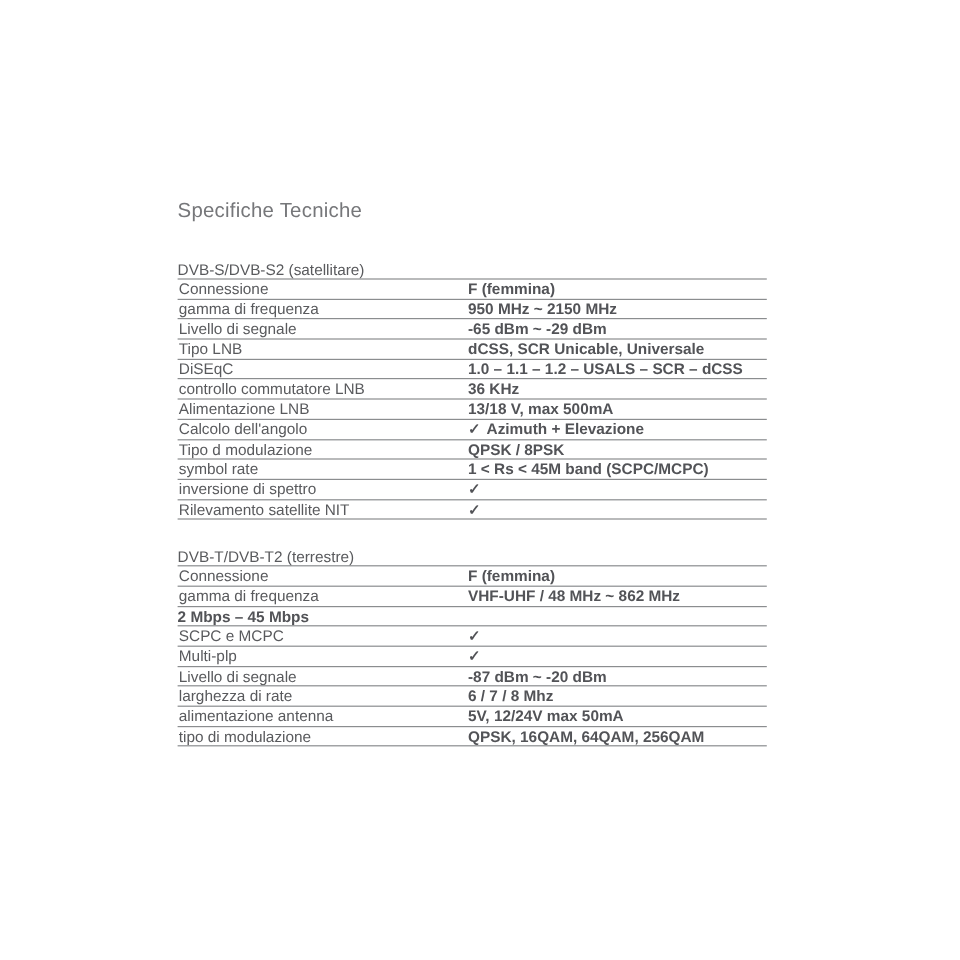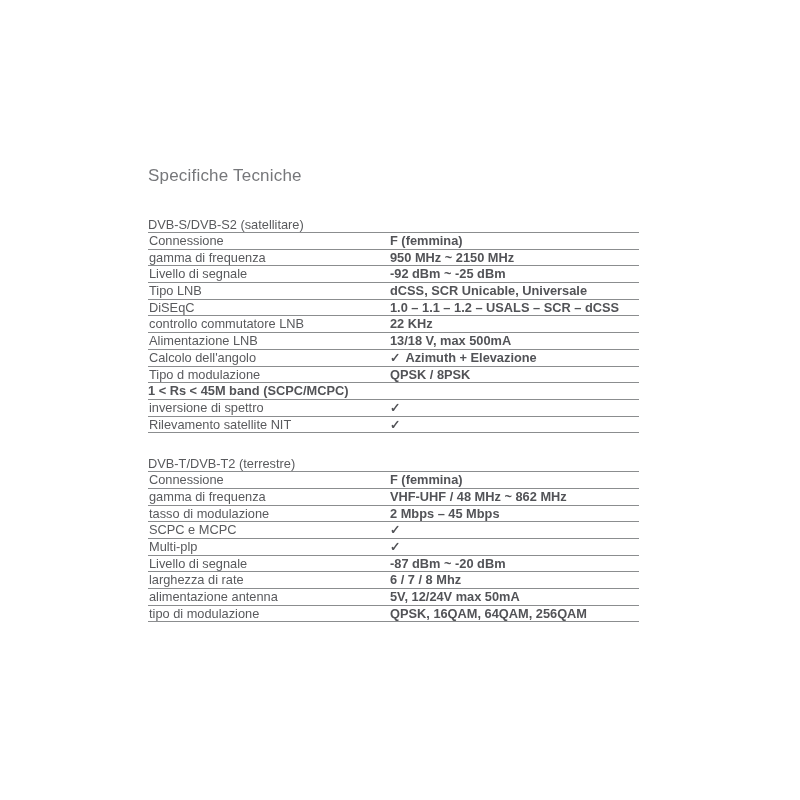--- a/index.html
+++ b/index.html
@@ -96,42 +96,42 @@
   <div class="row">
     <div class="row-label">gamma di frequenza</div>
     <div class="row-value">
                 <span class="value-text">950 MHz ~ 2150 MHz</span>
               </div>
   </div>
 
   <div class="row">
     <div class="row-label">Livello di segnale</div>
     <div class="row-value">
-                <span class="value-text">-92 dBm ~ -25 dBm</span>
+                <span class="value-text">-65 dBm ~ -29 dBm</span>
               </div>
   </div>
 
   <div class="row">
     <div class="row-label">Tipo LNB</div>
     <div class="row-value">
                 <span class="value-text">dCSS, SCR Unicable, Universale</span>
               </div>
   </div>
 
   <div class="row">
     <div class="row-label">DiSEqC</div>
     <div class="row-value">
                 <span class="value-text">1.0 – 1.1 – 1.2 – USALS – SCR – dCSS</span>
               </div>
   </div>
 
   <div class="row">
     <div class="row-label">controllo commutatore LNB</div>
     <div class="row-value">
-                <span class="value-text">22 KHz</span>
+                <span class="value-text">36 KHz</span>
               </div>
   </div>
 
   <div class="row">
     <div class="row-label">Alimentazione LNB</div>
     <div class="row-value">
                 <span class="value-text">13/18 V, max 500mA</span>
               </div>
   </div>
 
@@ -144,20 +144,21 @@
   </div>
 
   <div class="row">
     <div class="row-label">Tipo d modulazione</div>
     <div class="row-value">
                 <span class="value-text">QPSK / 8PSK</span>
               </div>
   </div>
 
   <div class="row">
+    <div class="row-label">symbol rate</div>
     <div class="row-value">
                 <span class="value-text">1 &lt; Rs &lt; 45M band (SCPC/MCPC)</span>
               </div>
   </div>
 
   <div class="row">
     <div class="row-label">inversione di spettro</div>
     <div class="row-value">
                 <span class="check-icon">✓</span>
               </div>
@@ -183,21 +184,20 @@
   </div>
 
   <div class="row">
     <div class="row-label">gamma di frequenza</div>
     <div class="row-value">
                 <span class="value-text">VHF-UHF / 48 MHz ~ 862 MHz</span>
               </div>
   </div>
 
   <div class="row">
-    <div class="row-label">tasso di modulazione</div>
     <div class="row-value">
                 <span class="value-text">2 Mbps – 45 Mbps</span>
               </div>
   </div>
 
   <div class="row">
     <div class="row-label">SCPC e MCPC</div>
     <div class="row-value">
                 <span class="check-icon">✓</span>
               </div>

